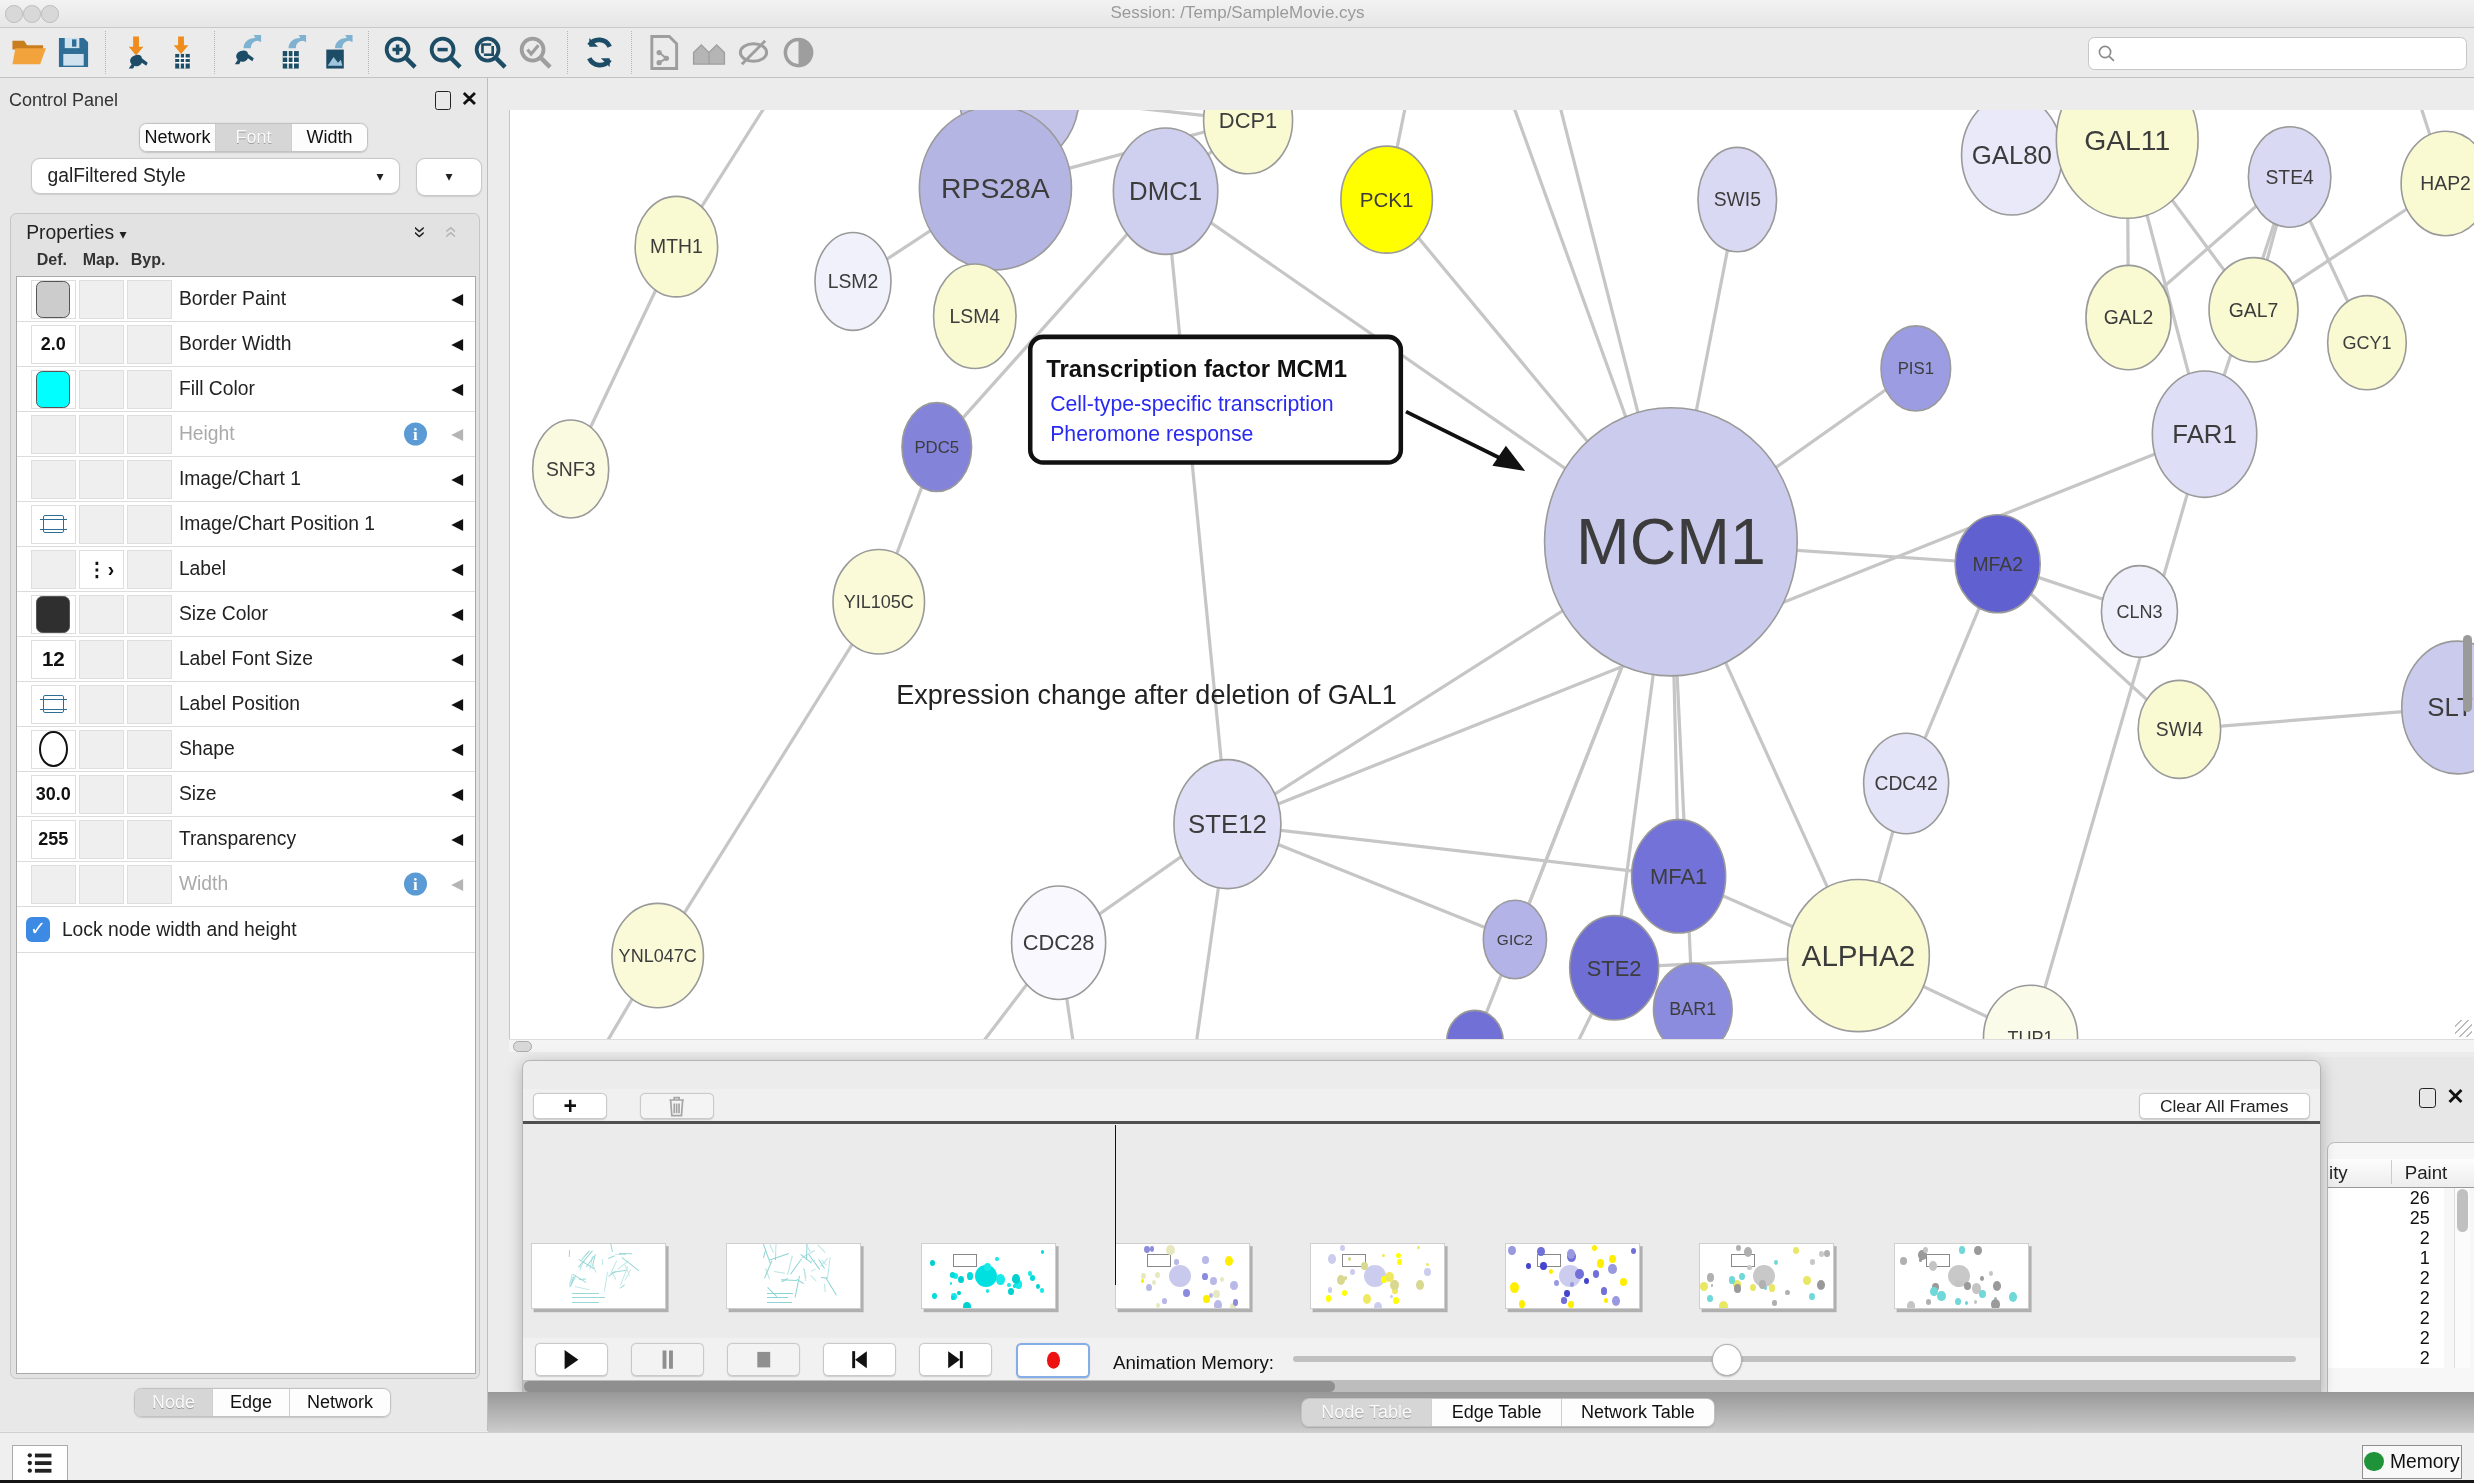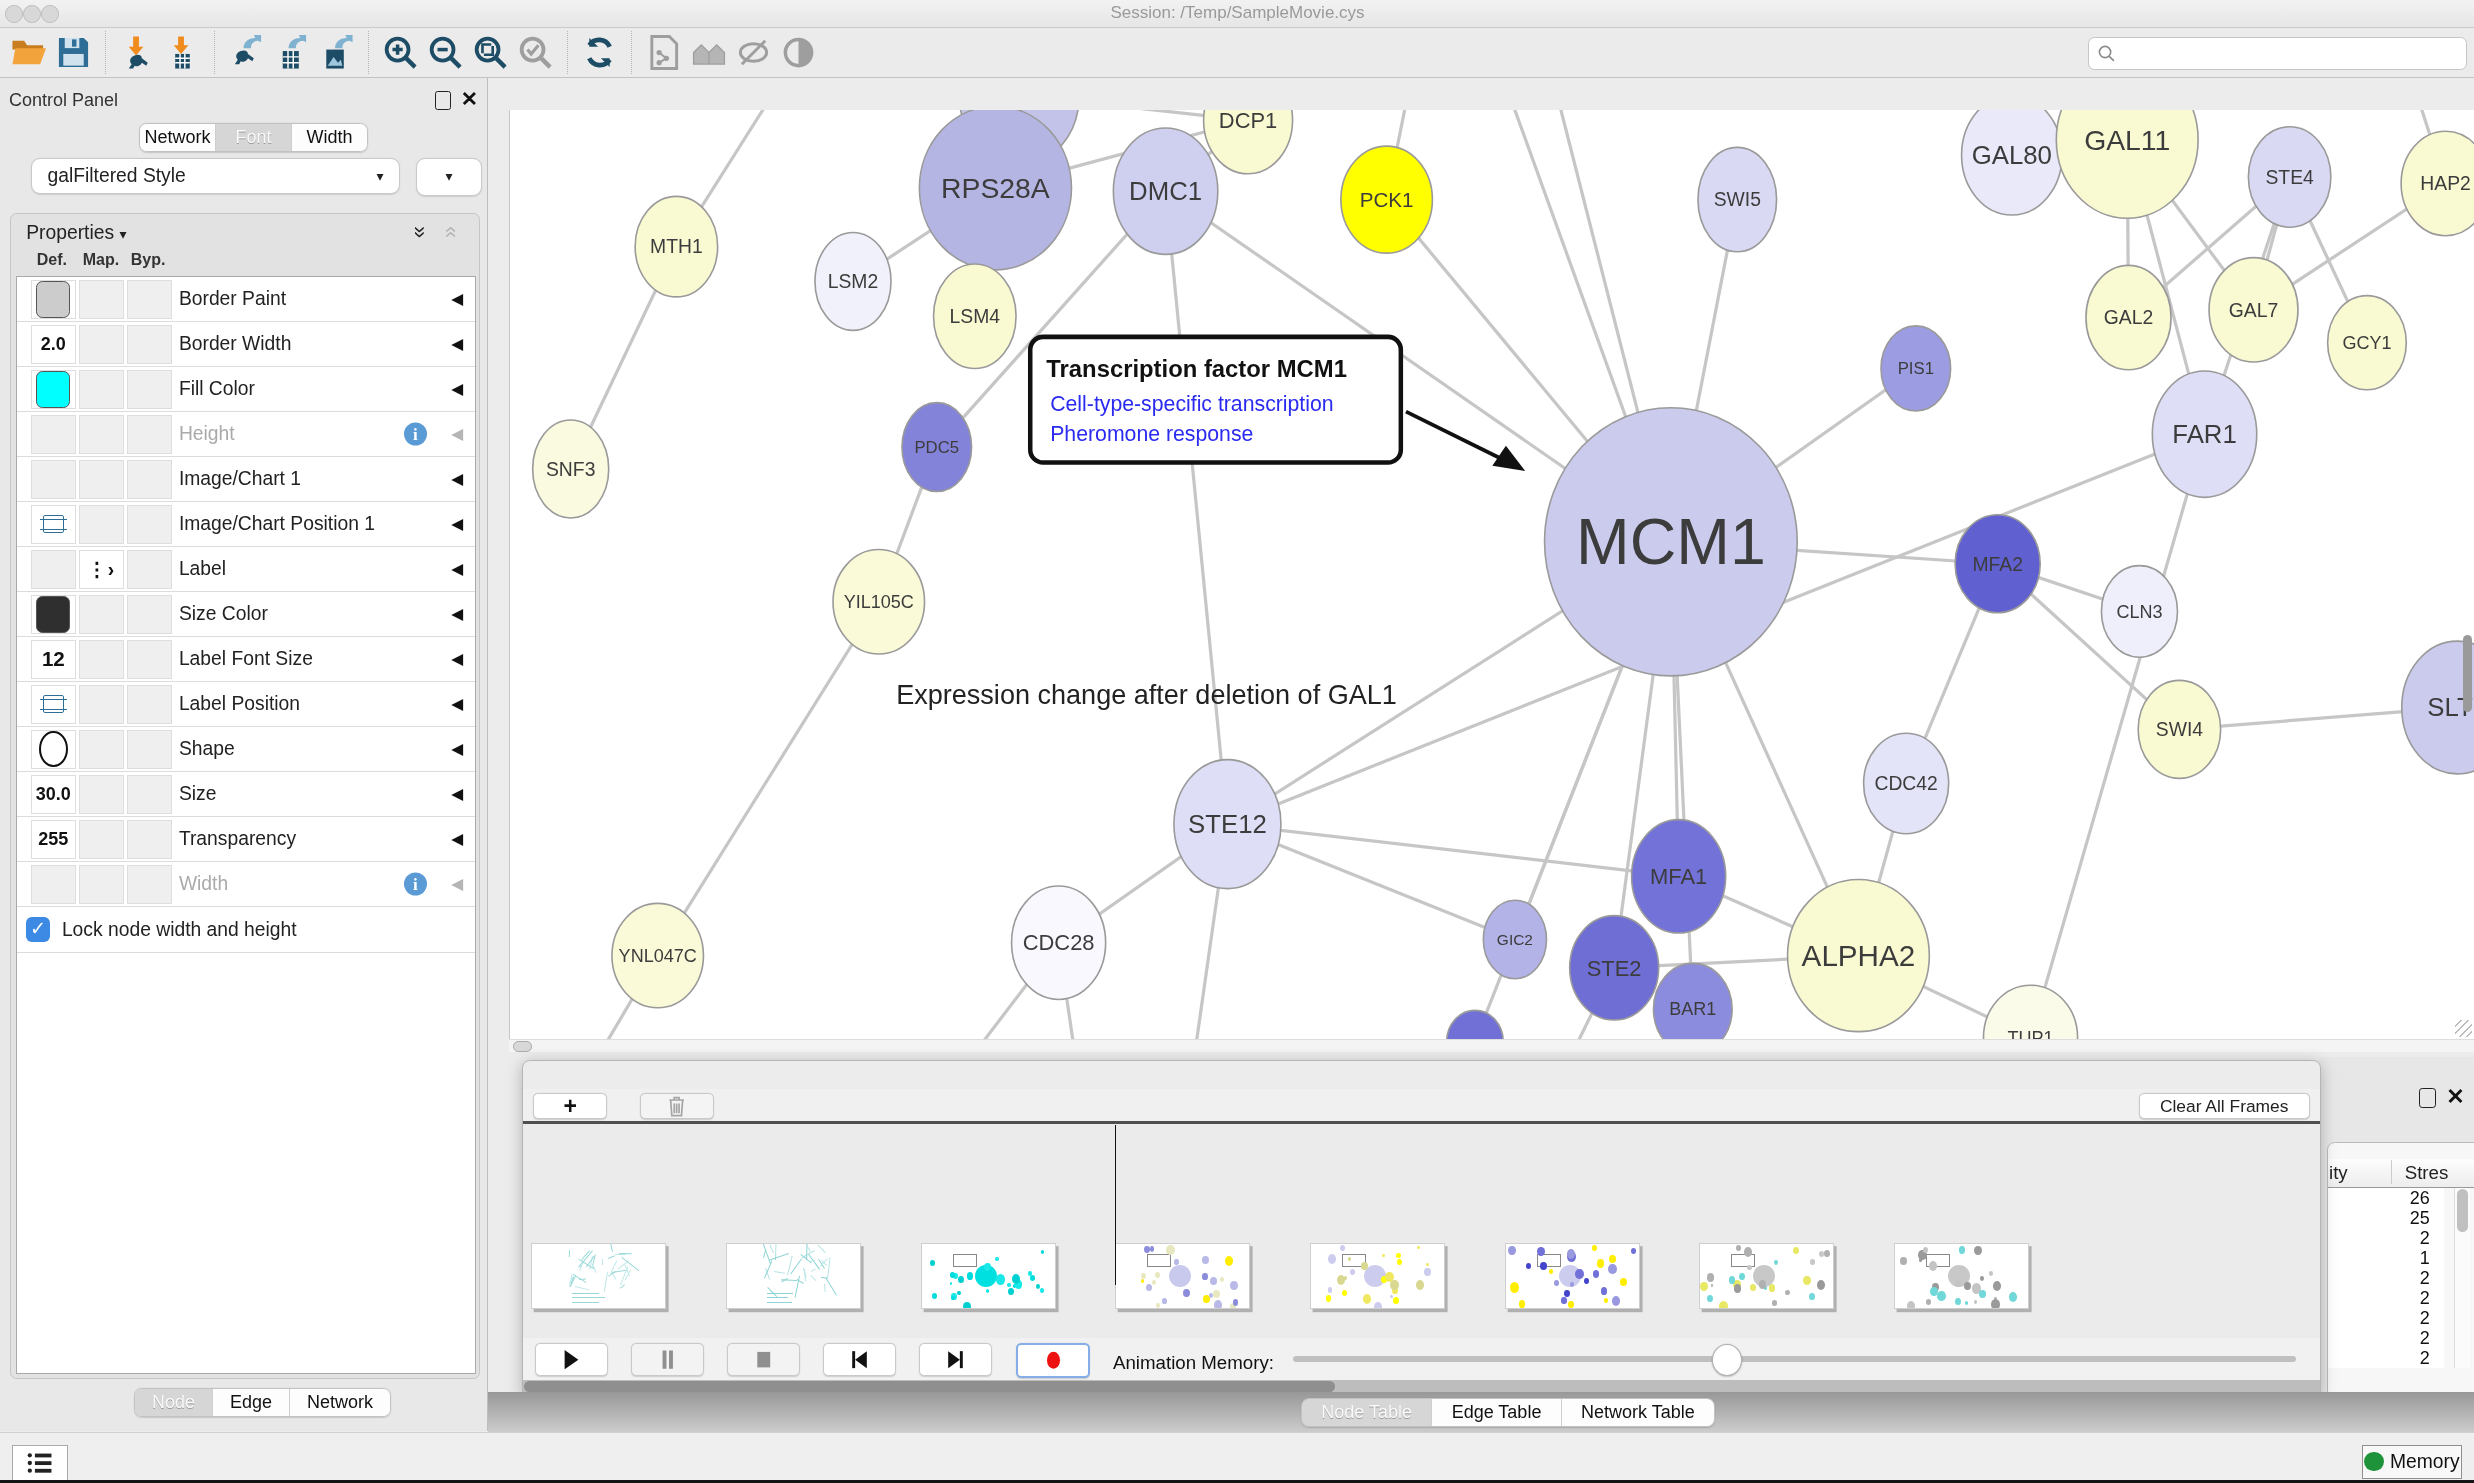--- a/index.html
+++ b/index.html
@@ -611,21 +611,21 @@
   <div class="abs" id="net-grip"></div>
 </div>
 
 <div class="abs" id="table-panel">
   <div class="abs" id="tp-float"></div>
   <div class="abs" id="tp-close">✕</div>
   <div class="abs" id="tp-inner">
     <div class="abs" id="tp-header">
       <span id="tp-col1">ity</span>
       <span id="tp-div"></span>
-      <span id="tp-col2">Stres</span>
+      <span id="tp-col2">Paint</span>
     </div>
     <div class="abs" id="tp-rows">
         <div class="tp-row">26</div>
         <div class="tp-row">25</div>
         <div class="tp-row">2</div>
         <div class="tp-row">1</div>
         <div class="tp-row">2</div>
         <div class="tp-row">2</div>
         <div class="tp-row">2</div>
         <div class="tp-row">2</div>

